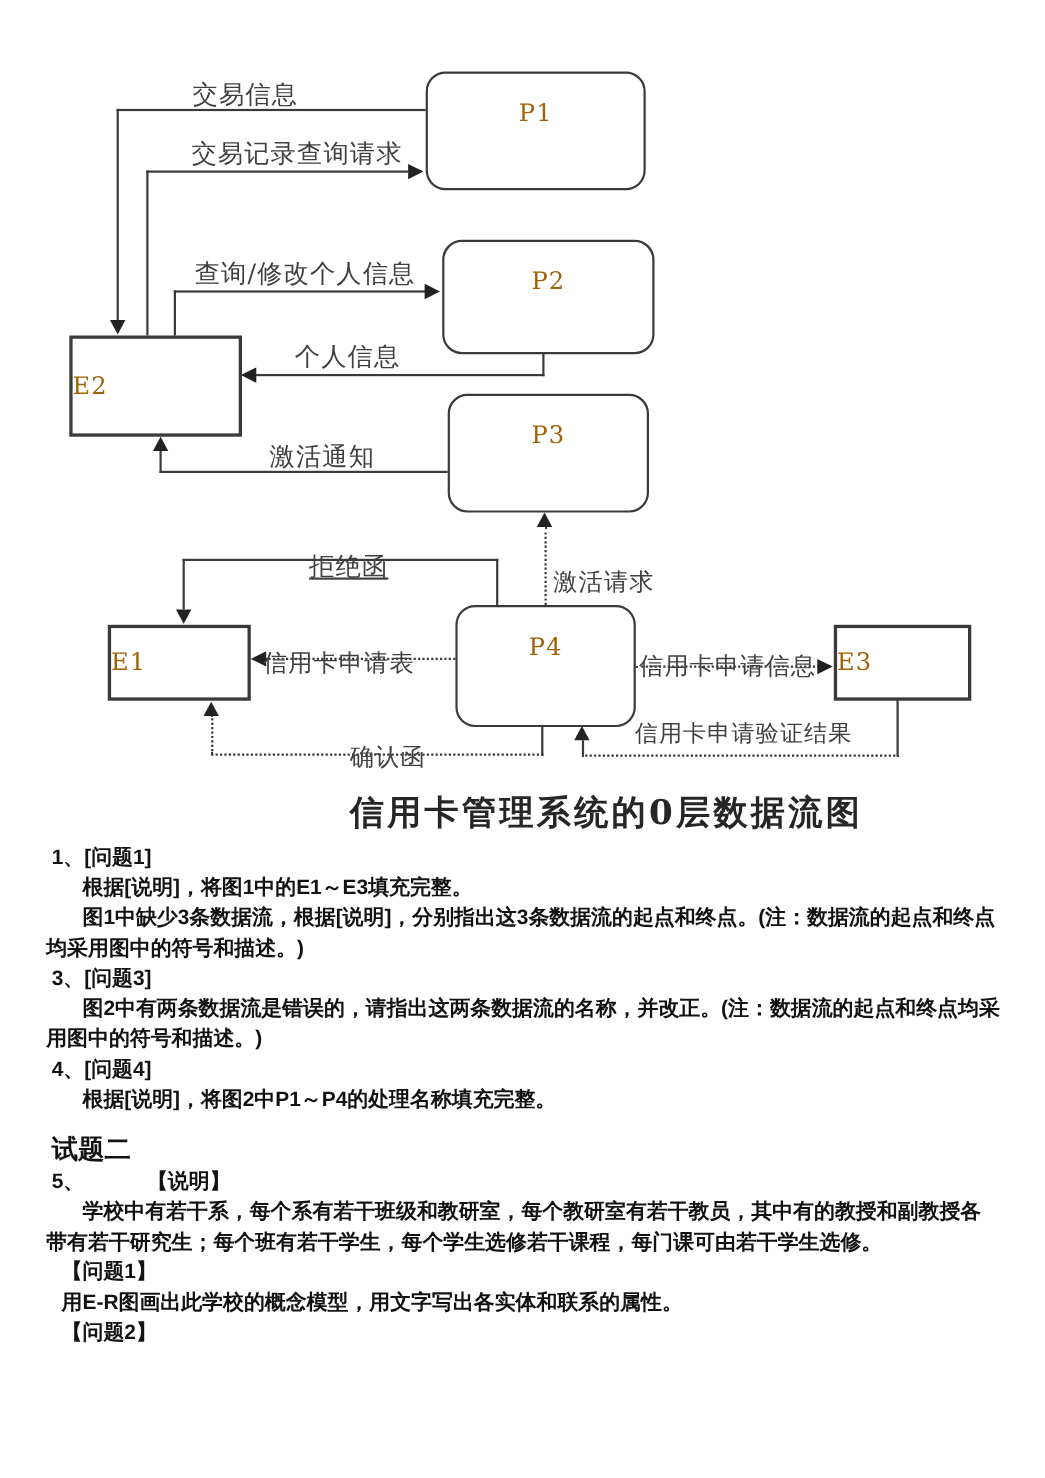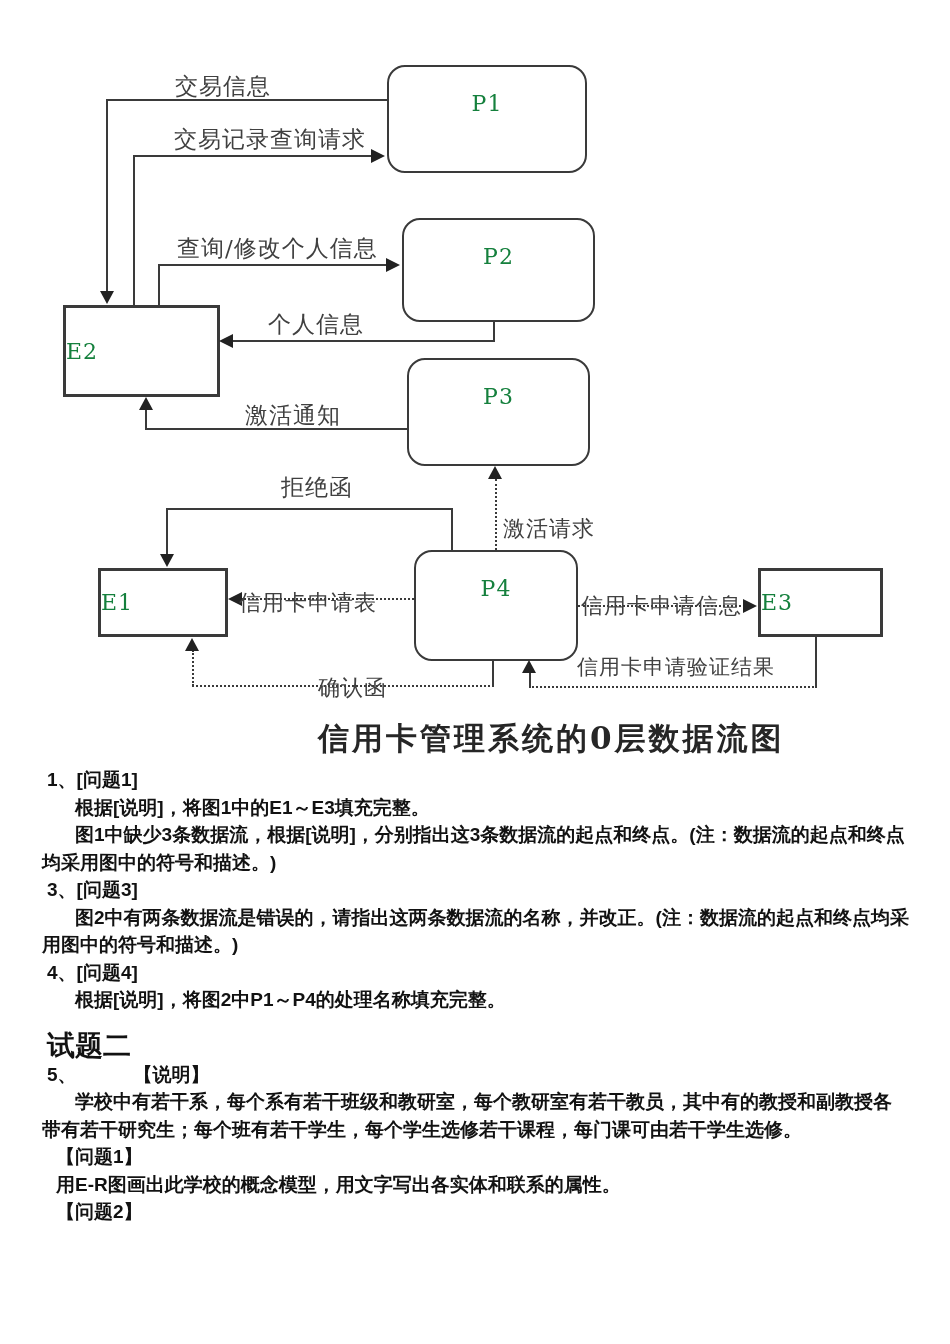--- a/index.html
+++ b/index.html
@@ -4,21 +4,21 @@
 <style>
   * { margin:0; padding:0; box-sizing:border-box; }
   html,body { background:#ffffff; }
   #page {
     position:relative; width:950px; height:1344px; background:#ffffff;
     font-family:"Liberation Sans", sans-serif; color:#141414; overflow:hidden;
   }
   
   .node {
     position:absolute; border:2px solid #3a3a3a; background:#fff;
-    font-family:"DejaVu Serif", serif; font-size:22px; color:#15803d;
+    font-family:"DejaVu Serif", serif; font-size:22px; color:#a16207;
     letter-spacing:1px;
   }
   .node-p { border-radius:18px; text-align:center; padding-top:24px; }
   .node-e { border-width:3px; display:flex; align-items:center; justify-content:flex-start; }
   .ln  { position:absolute; background:#3a3a3a; }
   .lnh { height:2px; }
   .lnv { width:2px; }
   .doth { height:0 !important; background:none; border-top:2px dotted #3a3a3a; }
   .dotv { width:0 !important; background:none; border-left:2px dotted #3a3a3a; }
   .arr { position:absolute; width:0; height:0; border-style:solid; border-color:transparent; }
@@ -37,21 +37,21 @@
     letter-spacing:3px; color:#262626; white-space:nowrap;
   }
   
   .textblock {
     position:absolute; left:0; right:0; top:766px;
     padding:0 40px 0 42px; font-size:19px; line-height:27.5px;
     color:#121212; font-weight:600;
   }
   .q-num  { margin-left:5px; font-weight:600; }
   .q-body { text-indent:33px; font-weight:600; }
-  .sec-heading { margin-top:17px; margin-left:5px; font-size:28px; font-weight:800; line-height:30px; }
+  .sec-heading { margin-top:17px; margin-left:5px; font-size:24px; font-weight:800; line-height:30px; }
   .sec-numline { margin-left:5px; }
   .sec-numline .lbl { margin-left:57px; }
   .indent { margin-left:14px; }
 </style>
 </head>
 <body>
 
 <div id="page">
 
   <div>
@@ -93,21 +93,21 @@
 
     <div class="ln lnh" style="left:145px; top:428px; width:262px;"></div>
     <div class="ln lnv" style="left:145px; top:409px; height:21px;"></div>
     <div class="arr a-up" style="left:139px; top:397px;"></div>
     <span class="flbl" style="left:245px; top:400px;">激活通知</span>
 
     <div class="ln lnh" style="left:166px; top:508px; width:287px;"></div>
     <div class="ln lnv" style="left:451px; top:508px; height:43px;"></div>
     <div class="ln lnv" style="left:166px; top:508px; height:46px;"></div>
     <div class="arr a-down" style="left:160px; top:554px;"></div>
-    <span class="flbl" style="left:281px; top:472px;">拒绝函</span>
+    <span class="flbl" style="left:281px; top:500px;text-decoration:underline;">拒绝函</span>
 
     <div class="ln lnv dotv" style="left:495px; top:479px; height:71px;"></div>
     <div class="arr a-up" style="left:488px; top:466px;"></div>
     <span class="flbl small" style="left:503px; top:494px;">激活请求</span>
 
     <div class="ln lnh doth" style="left:241px; top:598px; width:173px;"></div>
     <div class="arr a-left" style="left:228px; top:592px;"></div>
     <span class="flbl small" style="left:239px; top:568px;">信用卡申请表</span>
 
     <div class="ln lnh doth" style="left:578px; top:605px; width:167px;"></div>

